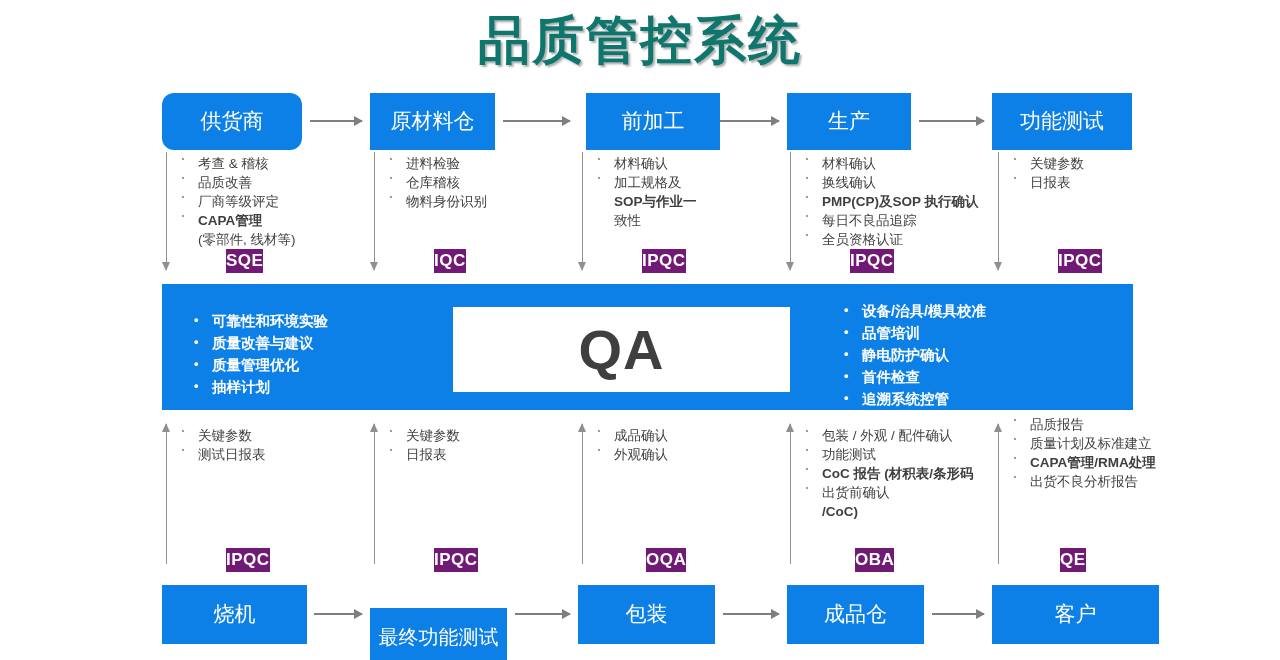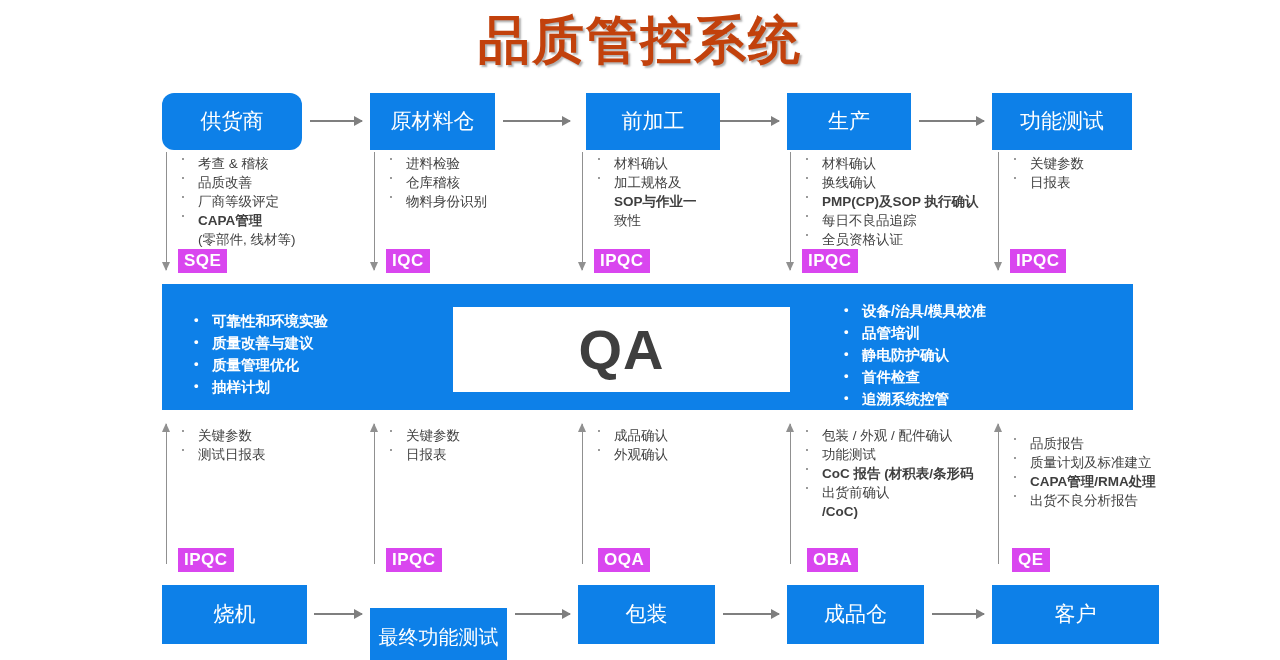--- a/index.html
+++ b/index.html
@@ -24,21 +24,21 @@
 
   
   .title {
     position: absolute;
     left: 0;
     top: 6px;
     width: 1280px;
     text-align: center;
     font-size: 52px;
     font-weight: bold;
-    color: #c2410c;
+    color: #0f766e;
     letter-spacing: 2px;
     text-shadow: 2px 2px 2px rgba(150,150,150,0.75);
   }
 
   
   .pbox {
     position: absolute;
     background: #0d80e8;
     color: #ffffff;
     display: flex;
@@ -117,30 +117,31 @@
   }
   .blist .cont {
     padding-left: 20px;
   }
   .blist .cont::before { content: none; }
   .blist b { font-weight: bold; }
 
   
   .tag {
     position: absolute;
-    background: #d946ef;
+    background: #701a75;
     color: #ffffff;
     font-size: 17px;
     font-weight: bold;
     letter-spacing: 0.5px;
     display: flex;
     align-items: center;
     justify-content: center;
     height: 24px;
-    padding: 0 6px;
+    padding: 0 0;
+    margin-left: 48px;
   }
 
   
   .qaband {
     position: absolute;
     left: 162px;
     top: 284px;
     width: 971px;
     height: 126px;
     background: #0d80e8;
@@ -301,21 +302,21 @@
       <div class="brow">成品确认</div>
       <div class="brow">外观确认</div>
     </div>
   <div class="blist" style="left:802px; top:426px; width:190px;">
       <div class="brow">包装 / 外观 /  配件确认</div>
       <div class="brow">功能测试</div>
       <div class="brow"><b>CoC 报告 (材积表/条形码</b></div>
       <div class="brow">出货前确认</div>
       <div class="brow cont"><b>/CoC)</b></div>
     </div>
-  <div class="blist" style="left:1010px; top:434px; width:175px;">
+  <div class="blist" style="left:1010px; top:415px; width:175px;">
       <div class="brow">品质报告</div>
       <div class="brow">质量计划及标准建立</div>
       <div class="brow"><b>CAPA管理/RMA处理</b></div>
       <div class="brow">出货不良分析报告</div>
     </div>
 
   <div class="tag" style="left:178px; top:548px;">
     <span>IPQC</span>
   </div>
   <div class="tag" style="left:386px; top:548px;">

